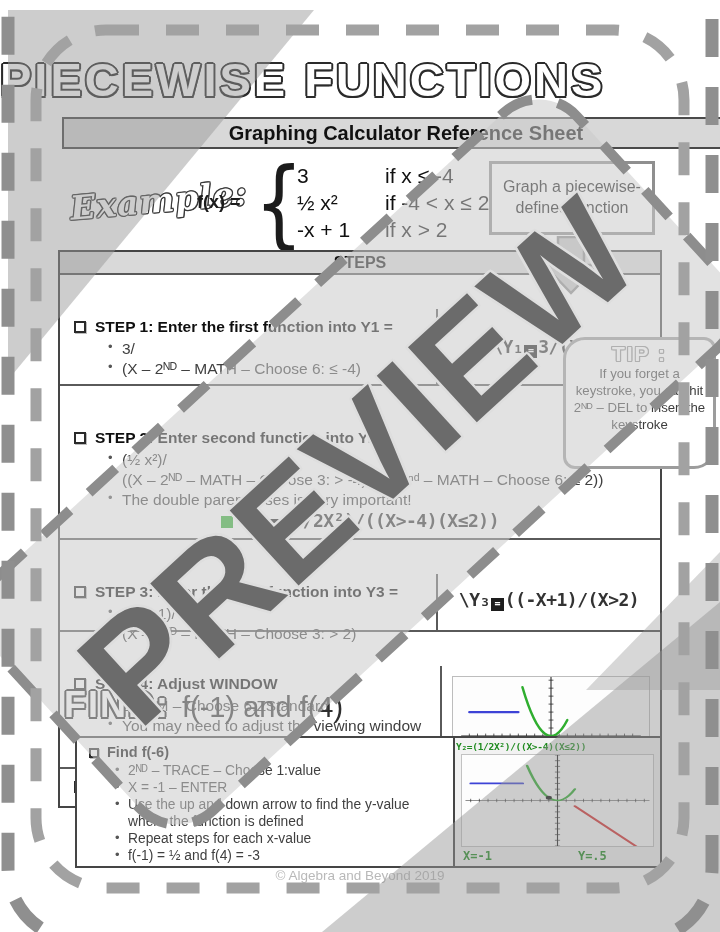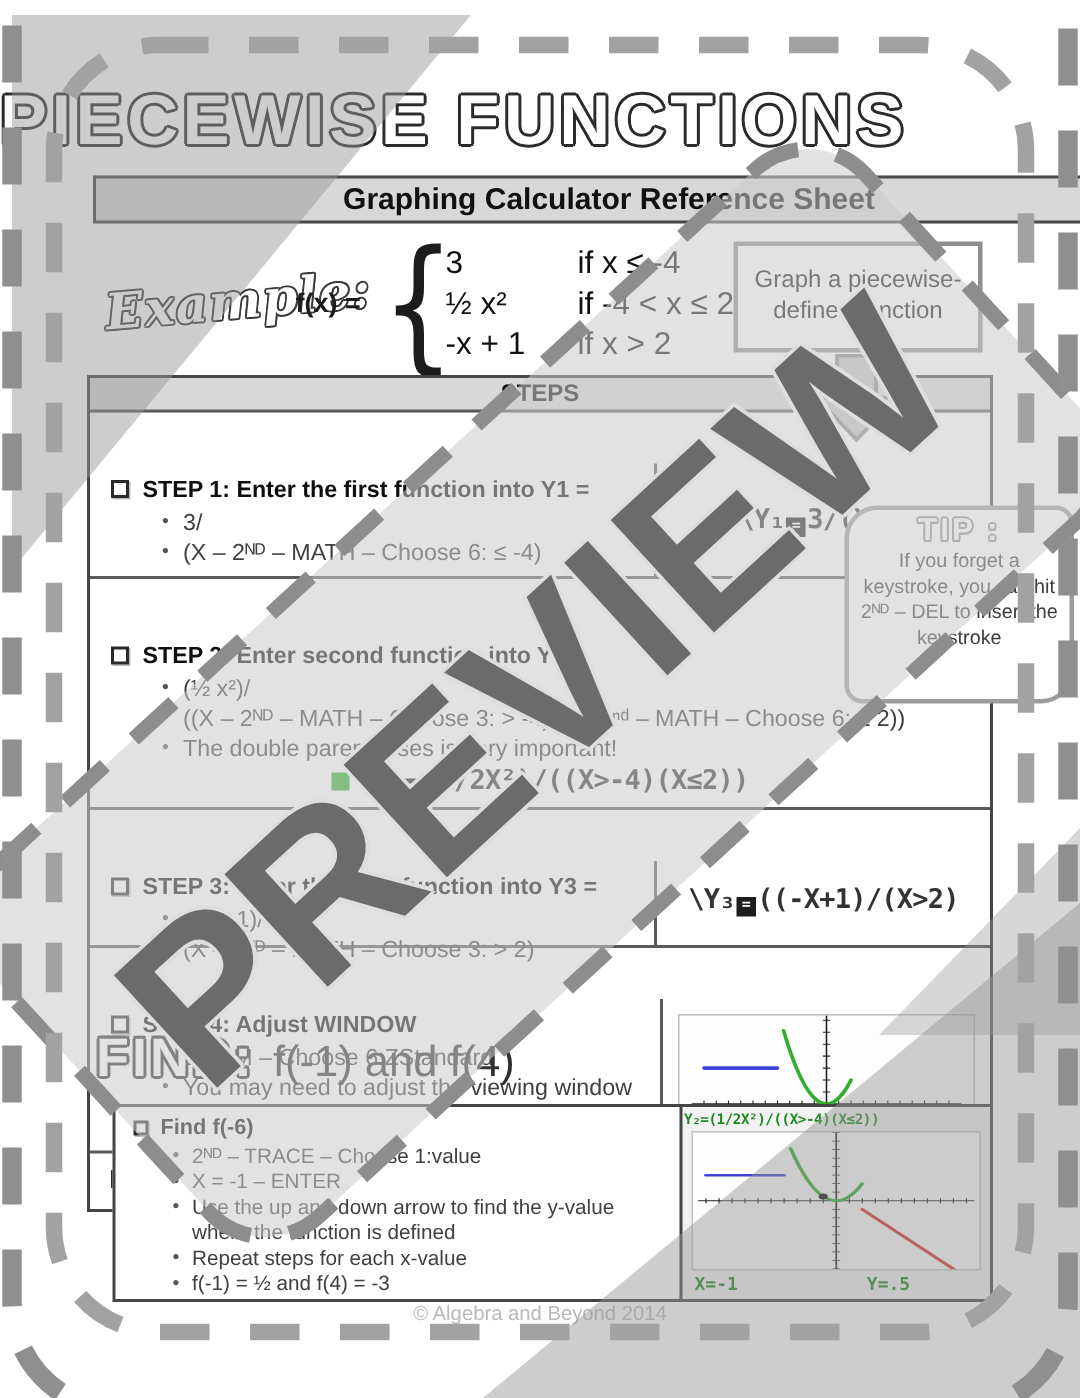--- a/index.html
+++ b/index.html
@@ -366,21 +366,21 @@
           </g>
         </svg>
       </div>
       <div class="screen-readouts">
         <span class="xv">X=-1</span>
         <span class="yv">Y=.5</span>
       </div>
     </div>
   </div>
 
-  <div class="footer">© Algebra and Beyond 2014</div>
+  <div class="footer">© Algebra and Beyond 2019</div>
 
   <div class="tri tri-tl"></div>
   <div class="tri tri-br-a"></div>
   <div class="tri tri-br-b"></div>
 
   <div class="wm">
     <svg class="wm-band" width="804" height="332" viewBox="0 0 804 332">
       <rect x="7" y="7" width="790" height="318" rx="52" fill="rgba(203,203,203,0.55)" stroke="#8d8d8d" stroke-width="10" stroke-dasharray="36 26"></rect>
     </svg>
     <div class="wm-text">PREVIEW</div>

